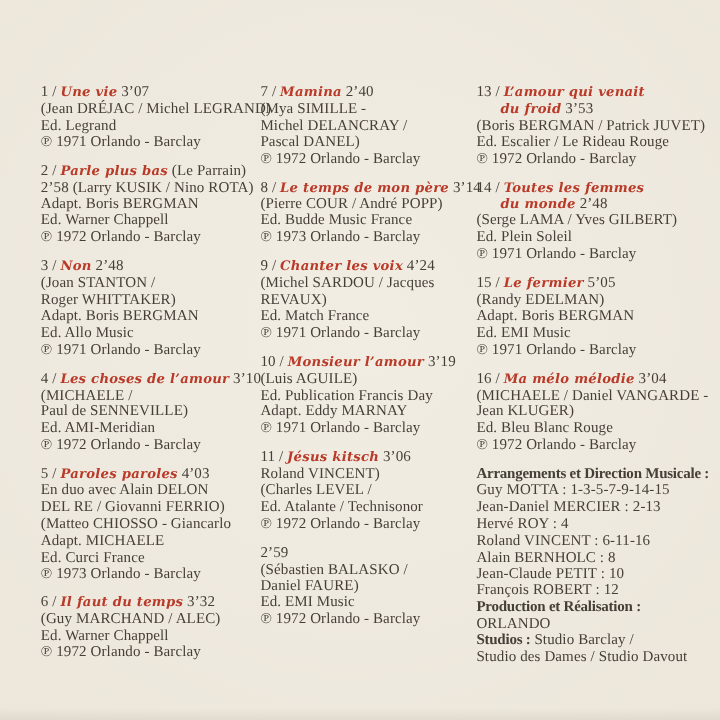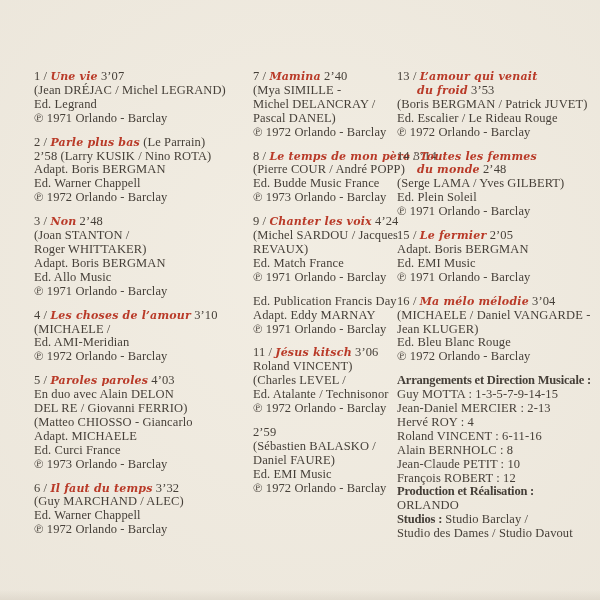--- a/index.html
+++ b/index.html
@@ -22,21 +22,21 @@
       var(--bg);
   }
   .page::after {
     content: "";
     position: absolute; left: 0; right: 0; bottom: 0; height: 10px;
     background: linear-gradient(to bottom, rgba(120,105,85,0), rgba(120,105,85,0.10));
     pointer-events: none;
   }
   .col { position: absolute; top: 70px; }
   .col-1 { left: 34px;  width: 180px; }
-  .col-2 { left: 217px; width: 178px; margin-left: 36px; }
+  .col-2 { left: 217px; width: 178px; }
   .col-3 { left: 397px; width: 200px; }
   .track { margin-bottom: 10px; }
   .line {
     font-size: 12.5px;
     line-height: 13.9px;
     color: var(--text);
     white-space: nowrap;
     letter-spacing: 0.1px;
   }
   .title-seg {
@@ -73,20 +73,21 @@
         <div class="line"><span>3 / </span><span class="title-seg">Non</span><span> 2’48</span></div>
         <div class="line">(Joan STANTON /</div>
         <div class="line">Roger WHITTAKER)</div>
         <div class="line">Adapt. Boris BERGMAN</div>
         <div class="line">Ed. Allo Music</div>
         <div class="line">℗ 1971 Orlando - Barclay</div>
       </div>
       <div class="track">
         <div class="line"><span>4 / </span><span class="title-seg">Les choses de l’amour</span><span> 3’10</span></div>
         <div class="line">(MICHAELE /</div>
+        <div class="line">Paul de SENNEVILLE)</div>
         <div class="line">Ed. AMI-Meridian</div>
         <div class="line">℗ 1972 Orlando - Barclay</div>
       </div>
       <div class="track">
         <div class="line"><span>5 / </span><span class="title-seg">Paroles paroles</span><span> 4’03</span></div>
         <div class="line">En duo avec Alain DELON</div>
         <div class="line">DEL RE / Giovanni FERRIO)</div>
         <div class="line">(Matteo CHIOSSO - Giancarlo</div>
         <div class="line">Adapt. MICHAELE</div>
         <div class="line">Ed. Curci France</div>
@@ -114,20 +115,22 @@
         <div class="line">℗ 1973 Orlando - Barclay</div>
       </div>
       <div class="track">
         <div class="line"><span>9 / </span><span class="title-seg">Chanter les voix</span><span> 4’24</span></div>
         <div class="line">(Michel SARDOU / Jacques</div>
         <div class="line">REVAUX)</div>
         <div class="line">Ed. Match France</div>
         <div class="line">℗ 1971 Orlando - Barclay</div>
       </div>
       <div class="track">
+        <div class="line"><span>10 / </span><span class="title-seg">Monsieur l’amour</span><span> 3’19</span></div>
+        <div class="line">(Luis AGUILE)</div>
         <div class="line">Ed. Publication Francis Day</div>
         <div class="line">Adapt. Eddy MARNAY</div>
         <div class="line">℗ 1971 Orlando - Barclay</div>
       </div>
       <div class="track">
         <div class="line"><span>11 / </span><span class="title-seg">Jésus kitsch</span><span> 3’06</span></div>
         <div class="line">Roland VINCENT)</div>
         <div class="line">(Charles LEVEL /</div>
         <div class="line">Ed. Atalante / Technisonor</div>
         <div class="line">℗ 1972 Orlando - Barclay</div>
@@ -149,21 +152,22 @@
         <div class="line">℗ 1972 Orlando - Barclay</div>
       </div>
       <div class="track">
         <div class="line"><span>14 / </span><span class="title-seg">Toutes les femmes</span></div>
         <div class="line"><span class="title-seg title-indent">du monde</span><span> 2’48</span></div>
         <div class="line">(Serge LAMA / Yves GILBERT)</div>
         <div class="line">Ed. Plein Soleil</div>
         <div class="line">℗ 1971 Orlando - Barclay</div>
       </div>
       <div class="track">
-        <div class="line"><span>15 / </span><span class="title-seg">Le fermier</span><span> 2’05</span></div>
+        <div class="line"><span>15 / </span><span class="title-seg">Le fermier</span><span> 5’05</span></div>
+        <div class="line">(Randy EDELMAN)</div>
         <div class="line">Adapt. Boris BERGMAN</div>
         <div class="line">Ed. EMI Music</div>
         <div class="line">℗ 1971 Orlando - Barclay</div>
       </div>
       <div class="track">
         <div class="line"><span>16 / </span><span class="title-seg">Ma mélo mélodie</span><span> 3’04</span></div>
         <div class="line">(MICHAELE / Daniel VANGARDE -</div>
         <div class="line">Jean KLUGER)</div>
         <div class="line">Ed. Bleu Blanc Rouge</div>
         <div class="line">℗ 1972 Orlando - Barclay</div>

